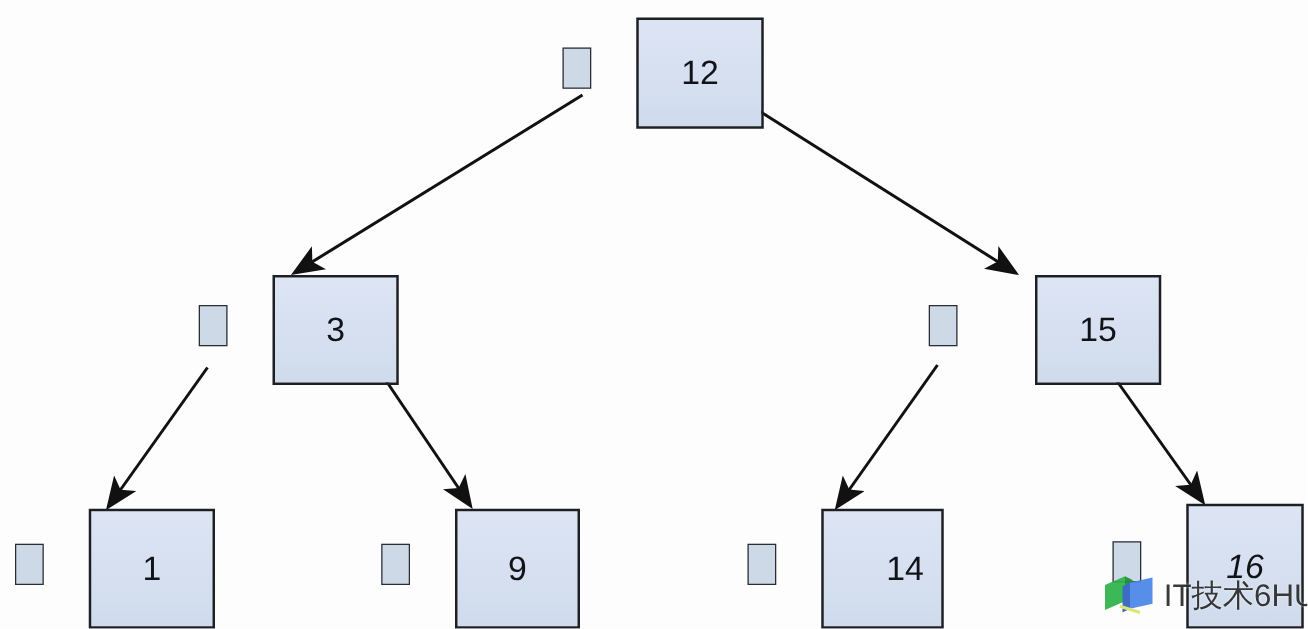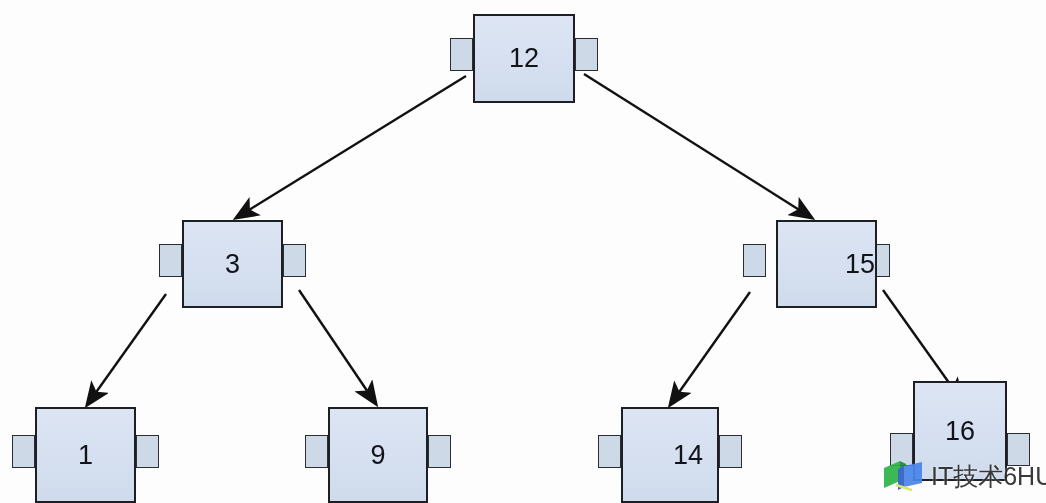--- a/index.html
+++ b/index.html
@@ -28,20 +28,21 @@
     position: absolute;
   }
   .node-box {
     position: absolute;
     box-sizing: border-box;
     background: linear-gradient(180deg, #dde5f4 0%, #cfdbec 100%);
     border: 2px solid #1c1f23;
     display: flex;
     align-items: center;
     justify-content: center;
+    margin-left: 36px;
   }
   .node-label {
     font-family: "Liberation Sans", sans-serif;
     font-size: 27px;
     color: #111318;
     line-height: 1;
     user-select: none;
   }
   .port {
     position: absolute;
@@ -103,21 +104,21 @@
       <div class="node">
         <div class="port" style="left: 159px; top: 243.5px; width: 23px; height: 33px;"></div>
         <div class="port" style="left: 283px; top: 243.5px; width: 23px; height: 33px;"></div>
         <div class="node-box" style="left: 182px; top: 220px; width: 101px; height: 88px;">
           <span class="node-label">3</span>
         </div>
       </div>
       <div class="node">
         <div class="port" style="left: 743px; top: 243.5px; width: 23px; height: 33px;"></div>
         <div class="port" style="left: 867px; top: 243.5px; width: 23px; height: 33px;"></div>
-        <div class="node-box" style="left: 776px; top: 220px; width: 101px; height: 88px; justify-content: flex-end;">
+        <div class="node-box" style="left: 792px; top: 220px; width: 101px; height: 88px;">
           <span class="node-label">15</span>
         </div>
       </div>
       <div class="node">
         <div class="port" style="left: 12px; top: 434.5px; width: 23px; height: 33px;"></div>
         <div class="port" style="left: 136px; top: 434.5px; width: 23px; height: 33px;"></div>
         <div class="node-box" style="left: 35px; top: 407px; width: 101px; height: 96px;">
           <span class="node-label">1</span>
         </div>
       </div>
@@ -131,21 +132,21 @@
       <div class="node">
         <div class="port" style="left: 598px; top: 434.5px; width: 23px; height: 33px;"></div>
         <div class="port" style="left: 719px; top: 434.5px; width: 23px; height: 33px;"></div>
         <div class="node-box" style="left: 621px; top: 407px; width: 98px; height: 96px; padding-left: 36px;">
           <span class="node-label">14</span>
         </div>
       </div>
       <div class="node">
         <div class="port" style="left: 890px; top: 432.5px; width: 23px; height: 33px;"></div>
         <div class="port" style="left: 1007px; top: 432.5px; width: 23px; height: 33px;"></div>
-        <div class="node-box" style="left: 913px; top: 381px; width: 94px; height: 100px;">
+        <div class="node-box" style="left: 913px; top: 403px; width: 94px; height: 100px; font-style: italic;">
           <span class="node-label">16</span>
         </div>
       </div>
     </div>
 
   <div class="watermark" style="left:882px; top:459px;">
     <div class="wm-logo">
       <svg viewBox="0 0 44 34" width="44" height="34" xmlns="http://www.w3.org/2000/svg">
         <path d="M2,9 L18,2 L18,22 L2,29 Z" fill="#2fb34a"></path>
         <path d="M18,2 L24,5 L24,25 L18,22 Z" fill="#1f8f38"></path>

